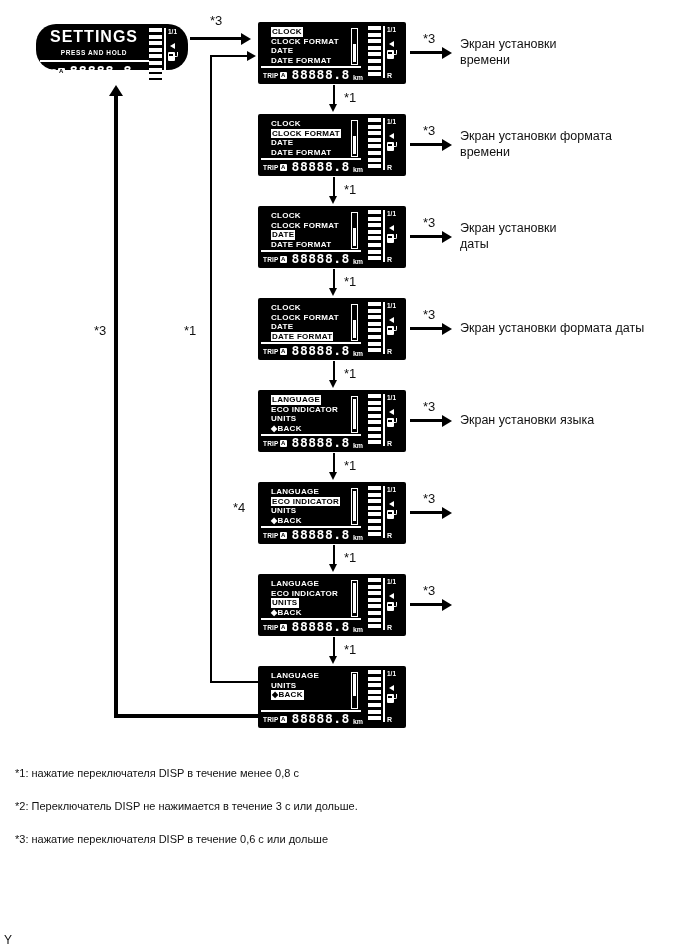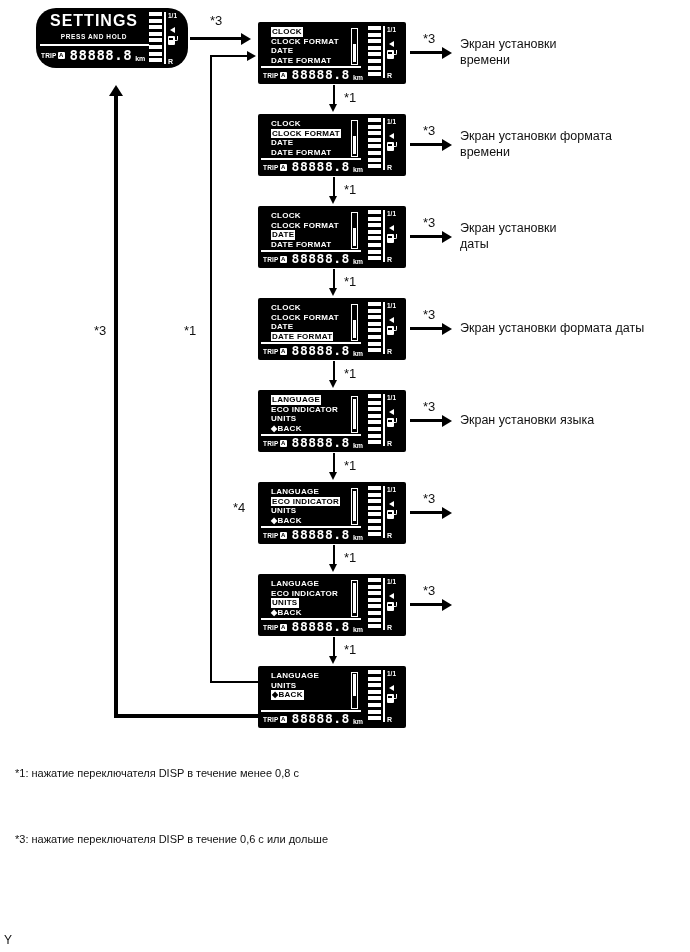--- a/index.html
+++ b/index.html
@@ -1,21 +1,21 @@
 <!DOCTYPE html>
 <html><head>
 <meta charset="utf-8">
 <style>
   html,body{margin:0;padding:0;background:#fff;}
   #canvas{position:relative;width:690px;height:952px;background:#fff;overflow:hidden;
           font-family:"Liberation Sans",sans-serif;}
   
   .lcd{position:absolute;background:#000;border-radius:2px;}
   .chain{left:258px;width:148px;height:62px;}
-  .settings{left:36px;top:8px;width:152px;height:60px;border-radius:20px;}
+  .settings{left:36px;top:24px;width:152px;height:46px;border-radius:20px;}
   .s-title{position:absolute;left:0;top:4px;width:116px;text-align:center;color:#fff;
            font-weight:bold;font-size:16px;letter-spacing:1px;}
   .s-sub{position:absolute;left:0;top:25px;width:116px;text-align:center;color:#fff;
          font-weight:bold;font-size:6.5px;letter-spacing:.6px;}
   .sep{position:absolute;background:#fff;height:1.5px;}
   .chain .sep{left:3px;top:44px;width:100px;}
   .settings .sep{left:4px;top:36px;width:110px;}
   .menu{position:absolute;left:13px;top:5px;width:80px;}
   .mi{color:#fff;font-weight:bold;font-size:8px;line-height:9.5px;letter-spacing:.3px;
       white-space:nowrap;width:max-content;}
@@ -378,16 +378,17 @@
   <div class="loopline" style="left:114px;top:714px;width:144px;height:3.5px"></div>
   <span class="flbl" style="left:94px;top:323px">*3</span>
 
   <div class="head-right" style="left:247px;top:51px"></div>
   <div class="loopline" style="left:210px;top:55px;width:37px;height:1.5px"></div>
   <div class="loopline" style="left:210px;top:55px;width:1.5px;height:628px"></div>
   <div class="loopline" style="left:210px;top:681px;width:48px;height:1.5px"></div>
   <span class="flbl" style="left:184px;top:323px">*1</span>
 
   <div class="fn" style="top:766px">*1: нажатие переключателя DISP в течение менее 0,8 с</div>
+  <div class="fn" style="top:799px">*2: Переключатель DISP не нажимается в течение 3 с или дольше.</div>
   <div class="fn" style="top:832px">*3: нажатие переключателя DISP в течение 0,6 с или дольше</div>
 
   <div class="corner">Y</div>
 </div>
 
 </body></html>

